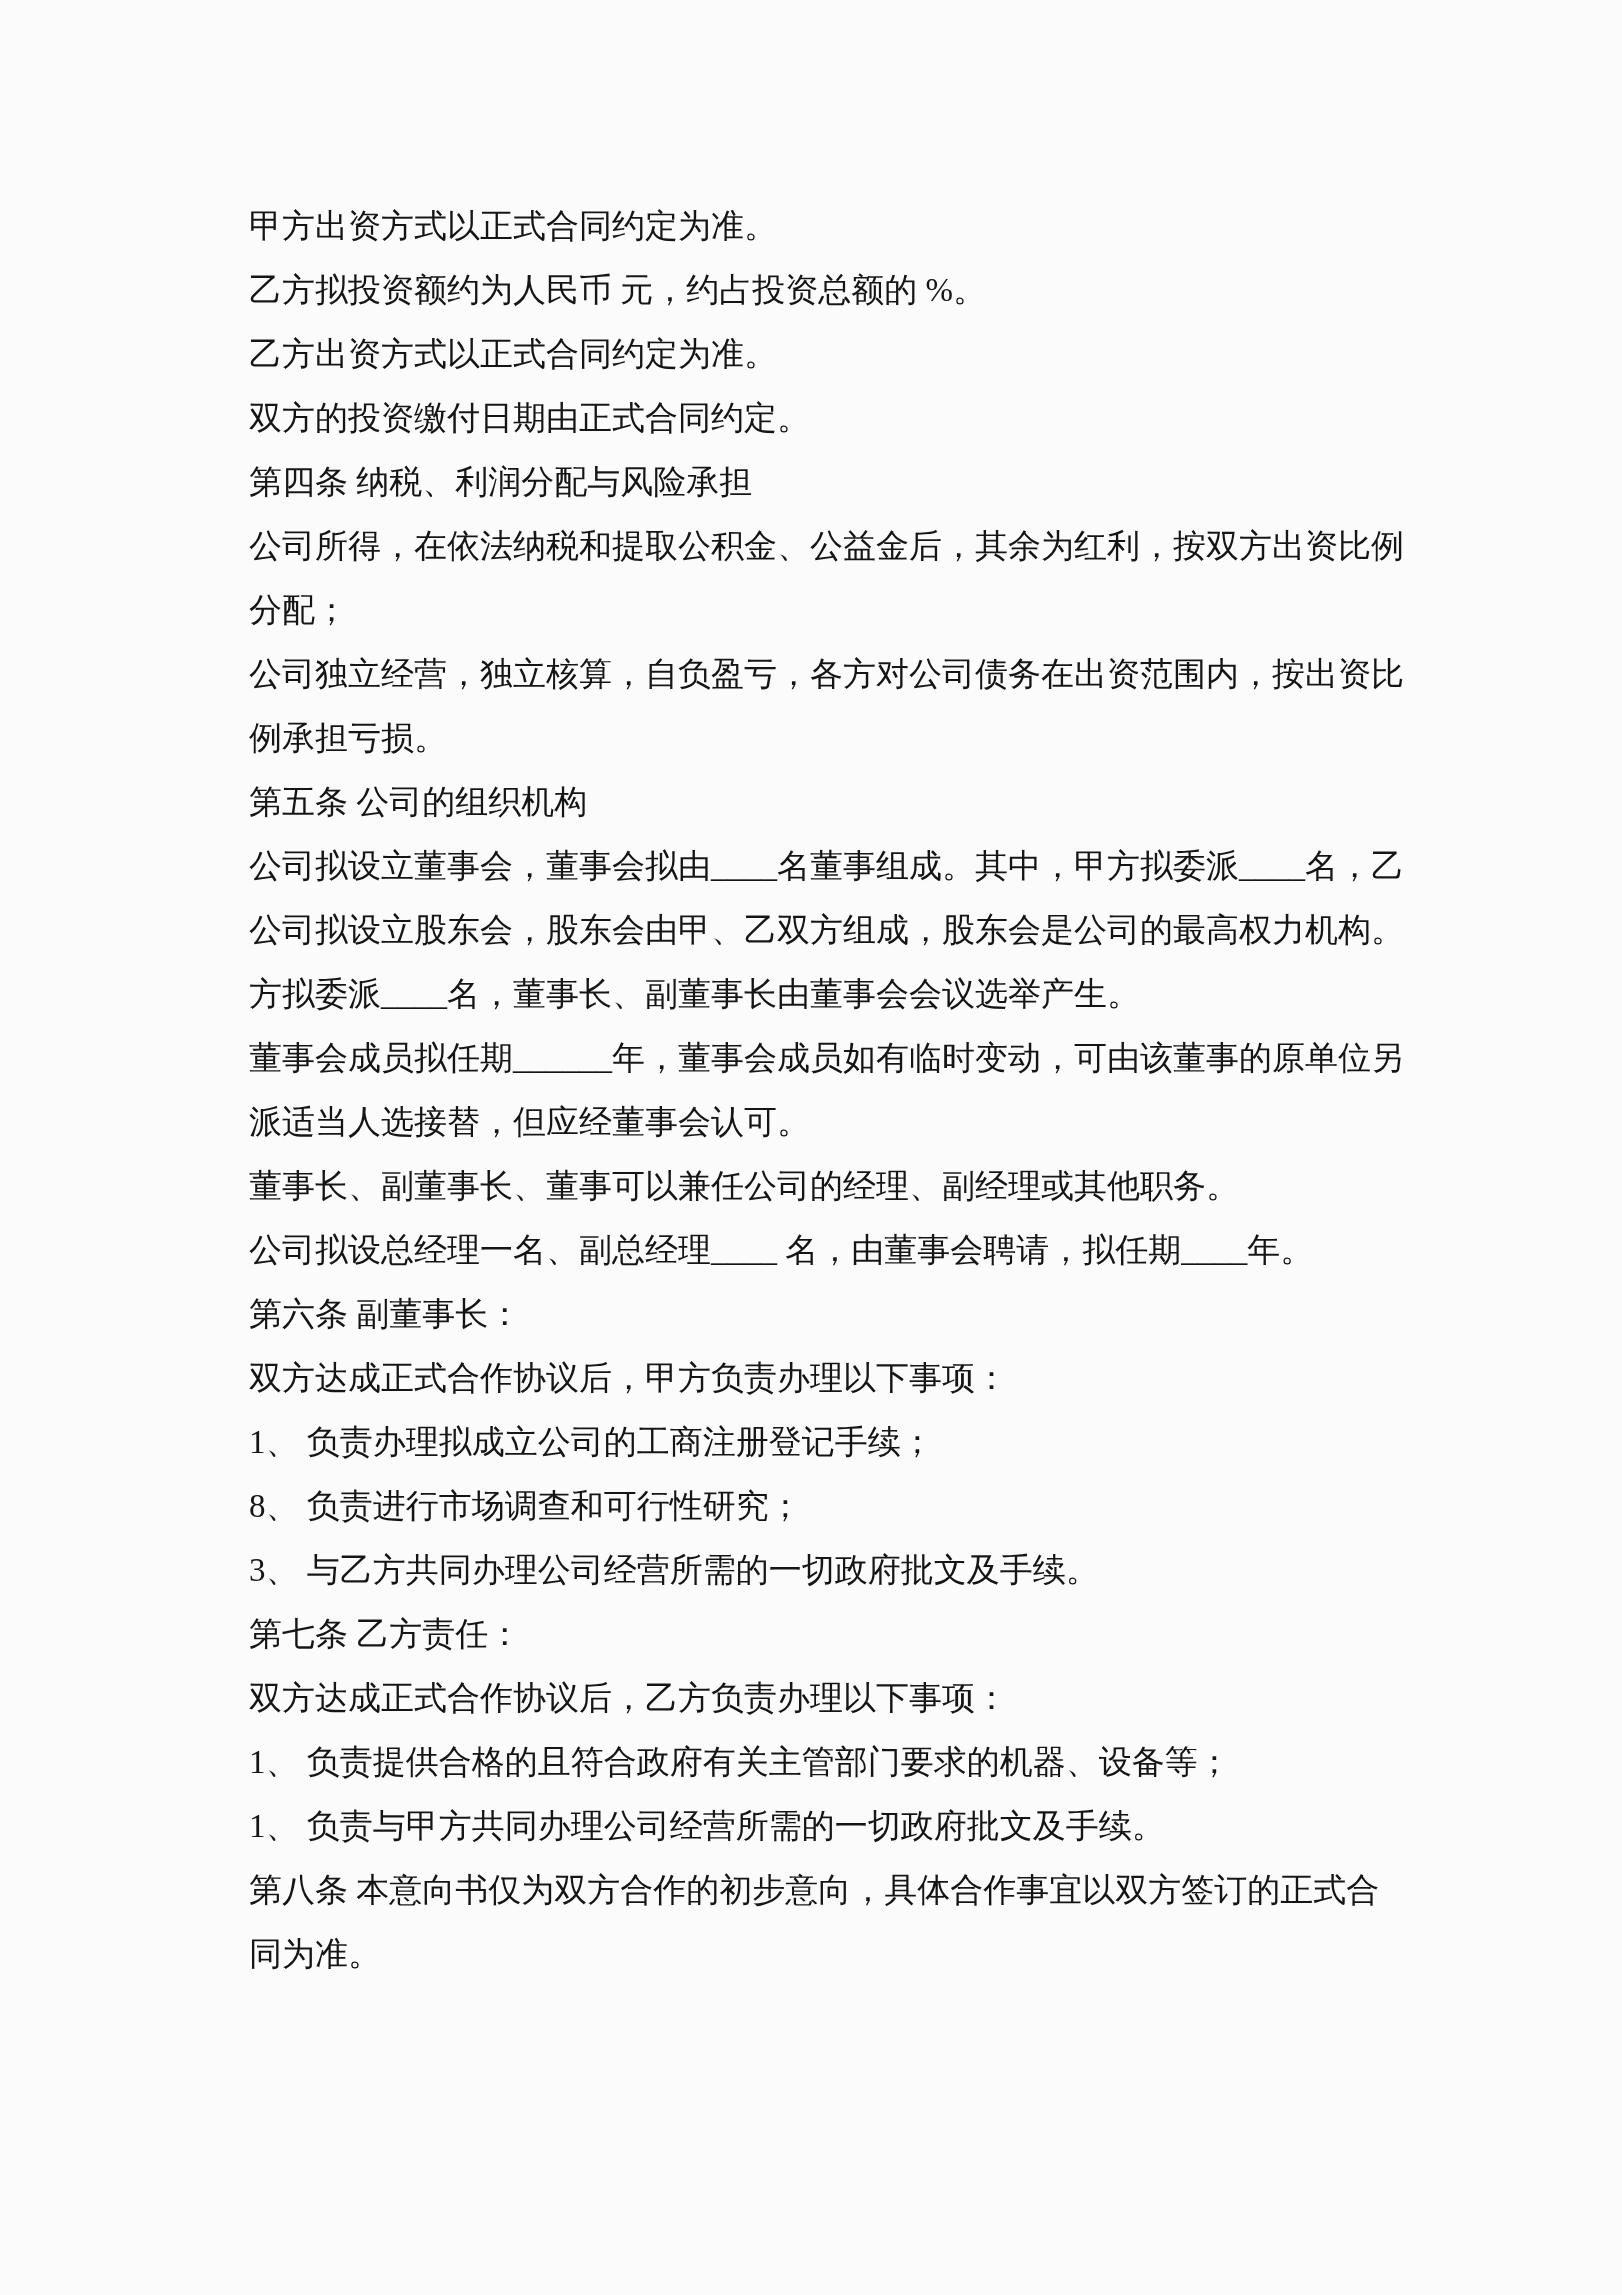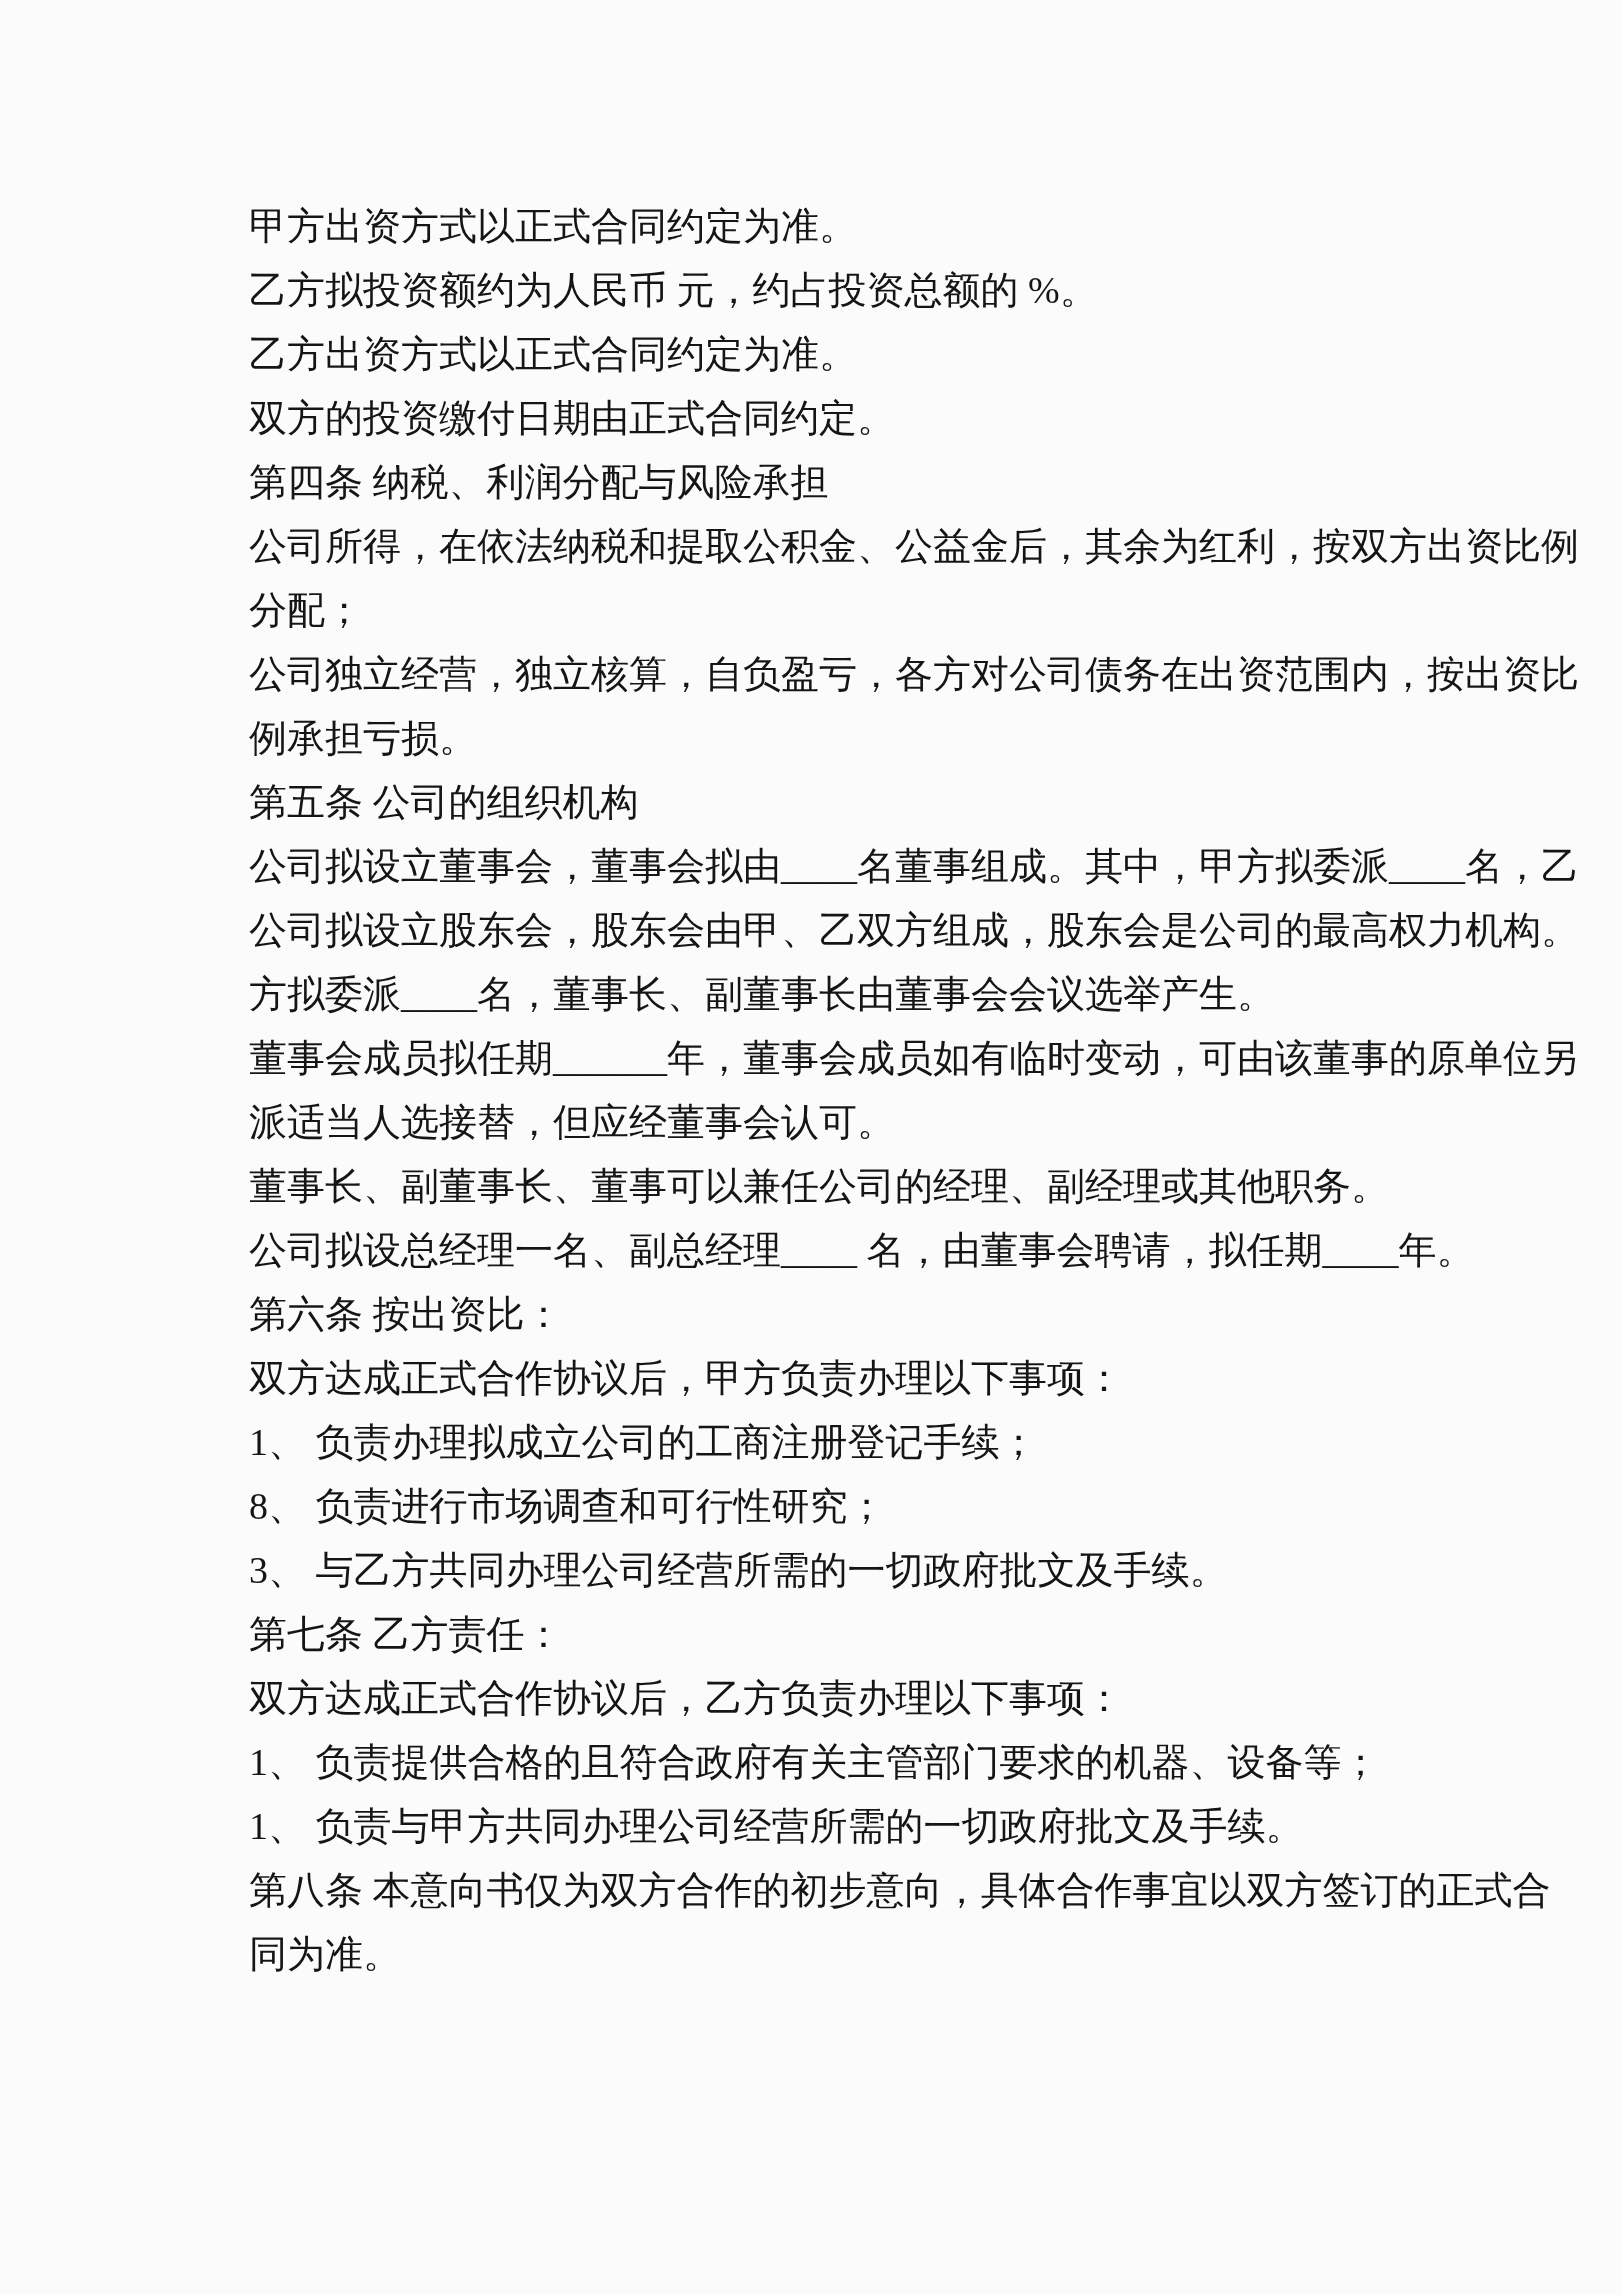--- a/index.html
+++ b/index.html
@@ -18,21 +18,21 @@
     height: 2295px;
     background: #fbfbfb;
     overflow: hidden;
   }
   .doc {
     position: absolute;
     left: 249px;
     top: 194px;
     width: 1171px;
     font-family: "Liberation Serif", "DejaVu Serif", serif;
-    font-size: 38px;
+    font-size: 33px;
     line-height: 64px;
     color: #151515;
     letter-spacing: 0px;
   }
   .doc .line {
     white-space: pre;
     height: 64px;
   }
 </style>
 </head>
@@ -50,21 +50,21 @@
       <div class="line">公司独立经营，独立核算，自负盈亏，各方对公司债务在出资范围内，按出资比</div>
       <div class="line">例承担亏损。</div>
       <div class="line">第五条 公司的组织机构</div>
       <div class="line">公司拟设立董事会，董事会拟由____名董事组成。其中，甲方拟委派____名，乙</div>
       <div class="line">公司拟设立股东会，股东会由甲、乙双方组成，股东会是公司的最高权力机构。</div>
       <div class="line">方拟委派____名，董事长、副董事长由董事会会议选举产生。</div>
       <div class="line">董事会成员拟任期______年，董事会成员如有临时变动，可由该董事的原单位另</div>
       <div class="line">派适当人选接替，但应经董事会认可。</div>
       <div class="line">董事长、副董事长、董事可以兼任公司的经理、副经理或其他职务。</div>
       <div class="line">公司拟设总经理一名、副总经理____ 名，由董事会聘请，拟任期____年。</div>
-      <div class="line">第六条 按出资比：</div>
+      <div class="line">第六条 副董事长：</div>
       <div class="line">双方达成正式合作协议后，甲方负责办理以下事项：</div>
       <div class="line">1、 负责办理拟成立公司的工商注册登记手续；</div>
       <div class="line">8、 负责进行市场调查和可行性研究；</div>
       <div class="line">3、 与乙方共同办理公司经营所需的一切政府批文及手续。</div>
       <div class="line">第七条 乙方责任：</div>
       <div class="line">双方达成正式合作协议后，乙方负责办理以下事项：</div>
       <div class="line">1、 负责提供合格的且符合政府有关主管部门要求的机器、设备等；</div>
       <div class="line">1、 负责与甲方共同办理公司经营所需的一切政府批文及手续。</div>
       <div class="line">第八条 本意向书仅为双方合作的初步意向，具体合作事宜以双方签订的正式合</div>
       <div class="line">同为准。</div>

